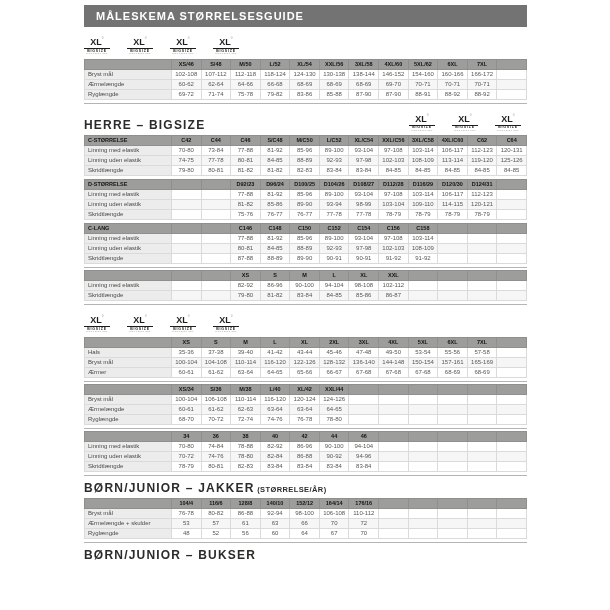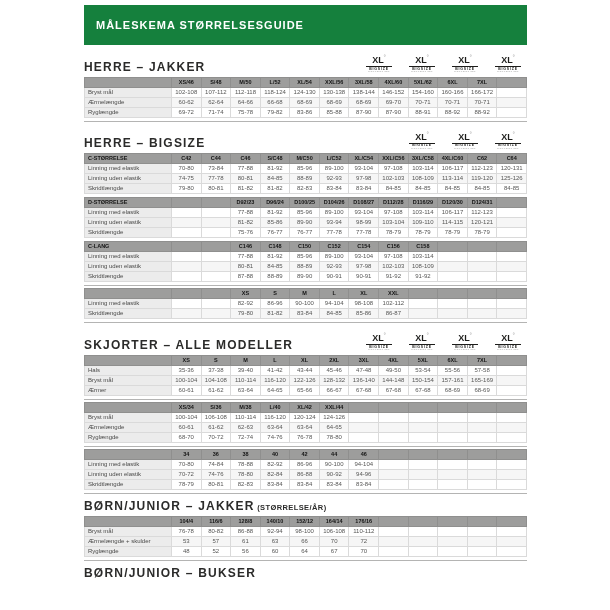--- a/index.html
+++ b/index.html
@@ -4,22 +4,22 @@
 <style>
   * { margin:0; padding:0; box-sizing:border-box; }
   html,body { width:610px; height:610px; }
   body {
     background:#ffffff;
     font-family:"Liberation Sans", sans-serif;
     padding:5px 83px 0 84px;
     overflow:hidden;
   }
   .topbar {
-    background:#15803d; color:#ffffff;
-    height:40px; display:flex; align-items:center;
+    background:#737373; color:#ffffff;
+    height:22px; display:flex; align-items:center;
     padding-left:12px;
     font-size:11px; font-weight:bold; letter-spacing:1px;
     margin-bottom:4px;
   }
   .section { }
   .title-row {
     display:flex; align-items:flex-end; justify-content:space-between;
     margin:5px 0 3px 0; min-height:14px;
   }
   .sec-title {
@@ -56,21 +56,20 @@
 </head>
 <body>
 
 <div class="topbar">
   <span>MÅLESKEMA STØRRELSESGUIDE</span>
 </div>
 
 <div>
     <div class="section">
       <div class="title-row">
-        <div class="sec-title">HERRE – JAKKER</div>
         <div class="logos">
           <div class="xl-logo">
             <div><span class="xl">XL</span><span class="mark">◊</span></div>
             <div class="big">BIGSIZE</div>
             <div class="coll">COLLECTION</div>
           </div>
           <div class="xl-logo">
             <div><span class="xl">XL</span><span class="mark">◊</span></div>
             <div class="big">BIGSIZE</div>
             <div class="coll">COLLECTION</div>
@@ -500,21 +499,20 @@
             <td></td>
             <td></td>
             <td></td>
           </tr>
         </tbody>
       </table>
       <div class="rule"></div>
     </div>
     <div class="section">
       <div class="title-row">
-        <div class="sec-title">SKJORTER – ALLE MODELLER</div>
         <div class="logos">
           <div class="xl-logo">
             <div><span class="xl">XL</span><span class="mark">◊</span></div>
             <div class="big">BIGSIZE</div>
             <div class="coll">COLLECTION</div>
           </div>
           <div class="xl-logo">
             <div><span class="xl">XL</span><span class="mark">◊</span></div>
             <div class="big">BIGSIZE</div>
             <div class="coll">COLLECTION</div>

